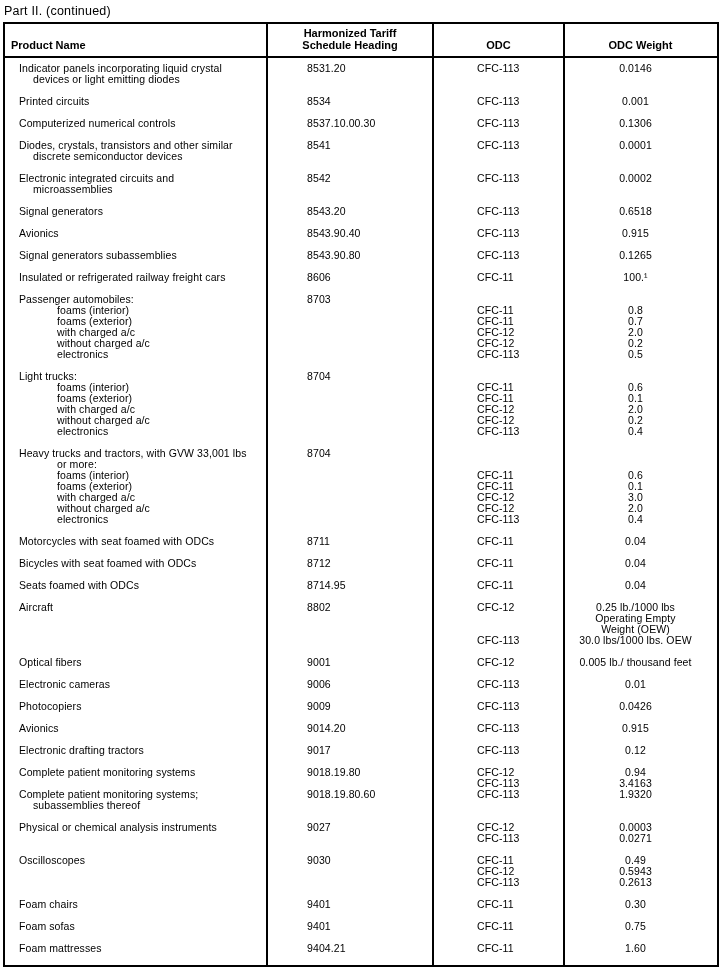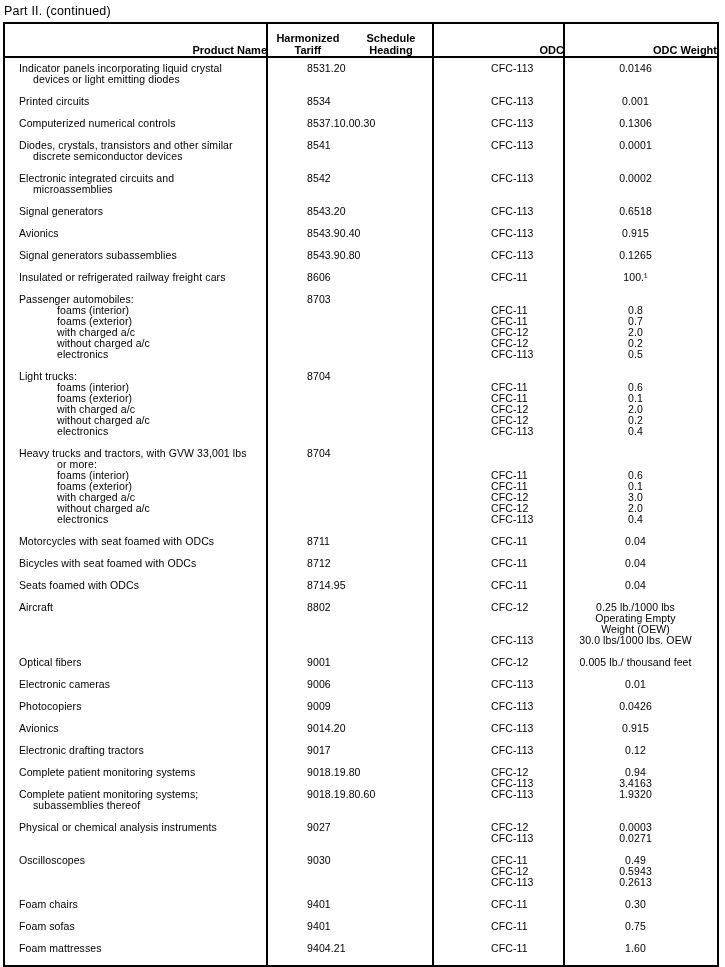--- a/index.html
+++ b/index.html
@@ -40,26 +40,26 @@
   .vline-3 { left: 558px; }
 
   .header-row {
     display: grid;
     grid-template-columns: 262px 166px 131px 153px;
     border-bottom: 2px solid #000;
     height: 32px;
   }
   .hcell {
     display: flex;
-    flex-direction: row;
+    flex-direction: column;
     justify-content: flex-end;
+    padding-bottom: 5px;
     font-weight: 700;
     font-size: 11px;
     line-height: 12px;
-    align-items: flex-end;
   }
   .h-product { padding-left: 6px; text-align: left; }
   .h-center  { text-align: center; }
 
   .table-body { padding-top: 5px; }
   .row {
     display: grid;
     grid-template-columns: 262px 166px 131px 153px;
   }
   .cell { padding-bottom: 11px; min-width: 0; }
@@ -69,21 +69,21 @@
     height: 11px;
     line-height: 11px;
     font-size: 10.5px;
     white-space: nowrap;
     letter-spacing: 0.1px;
   }
   .c-product .ln { padding-left: 14px; }
   .c-product .ln.pi1 { padding-left: 28px; }
   .c-product .ln.pi2 { padding-left: 52px; }
   .c-hts .ln { padding-left: 40px; }
-  .c-odc .ln { padding-left: 58px; }
+  .c-odc .ln { padding-left: 44px; }
   .c-weight .ln { text-align: center; padding-right: 10px; }
 </style>
 </head>
 <body>
 
 <div class="page">
 
   <div class="doc-title">Part II. (continued)</div>
 
   <div class="table-wrap">

